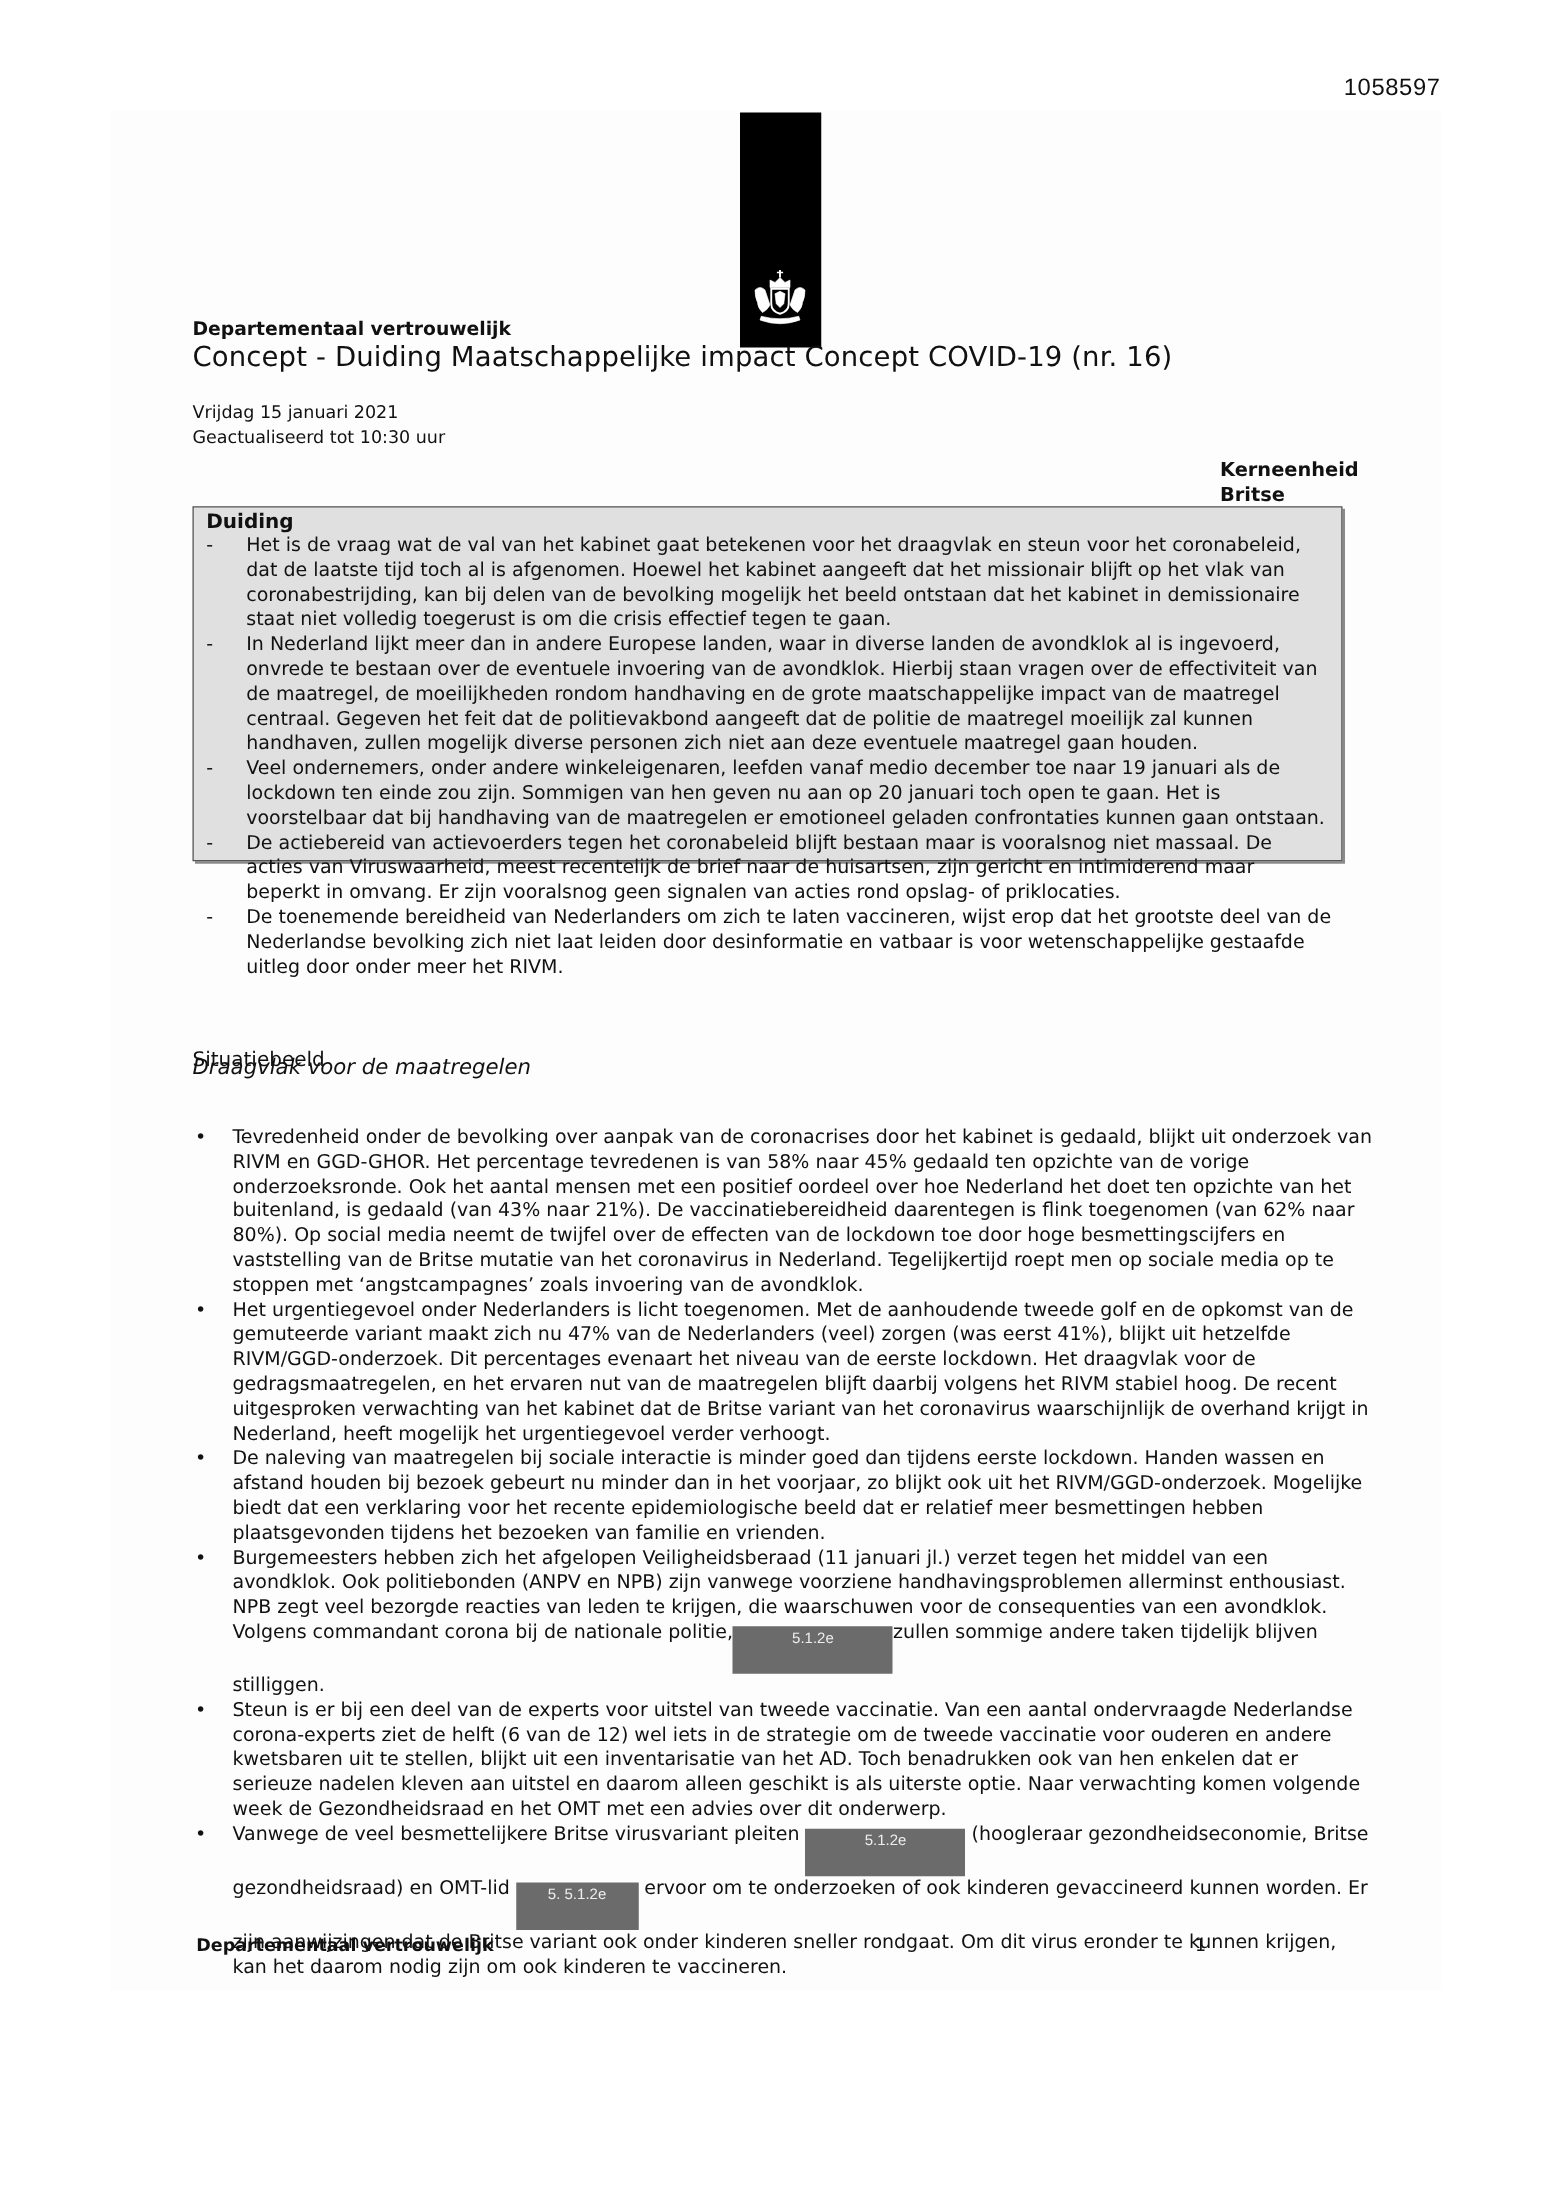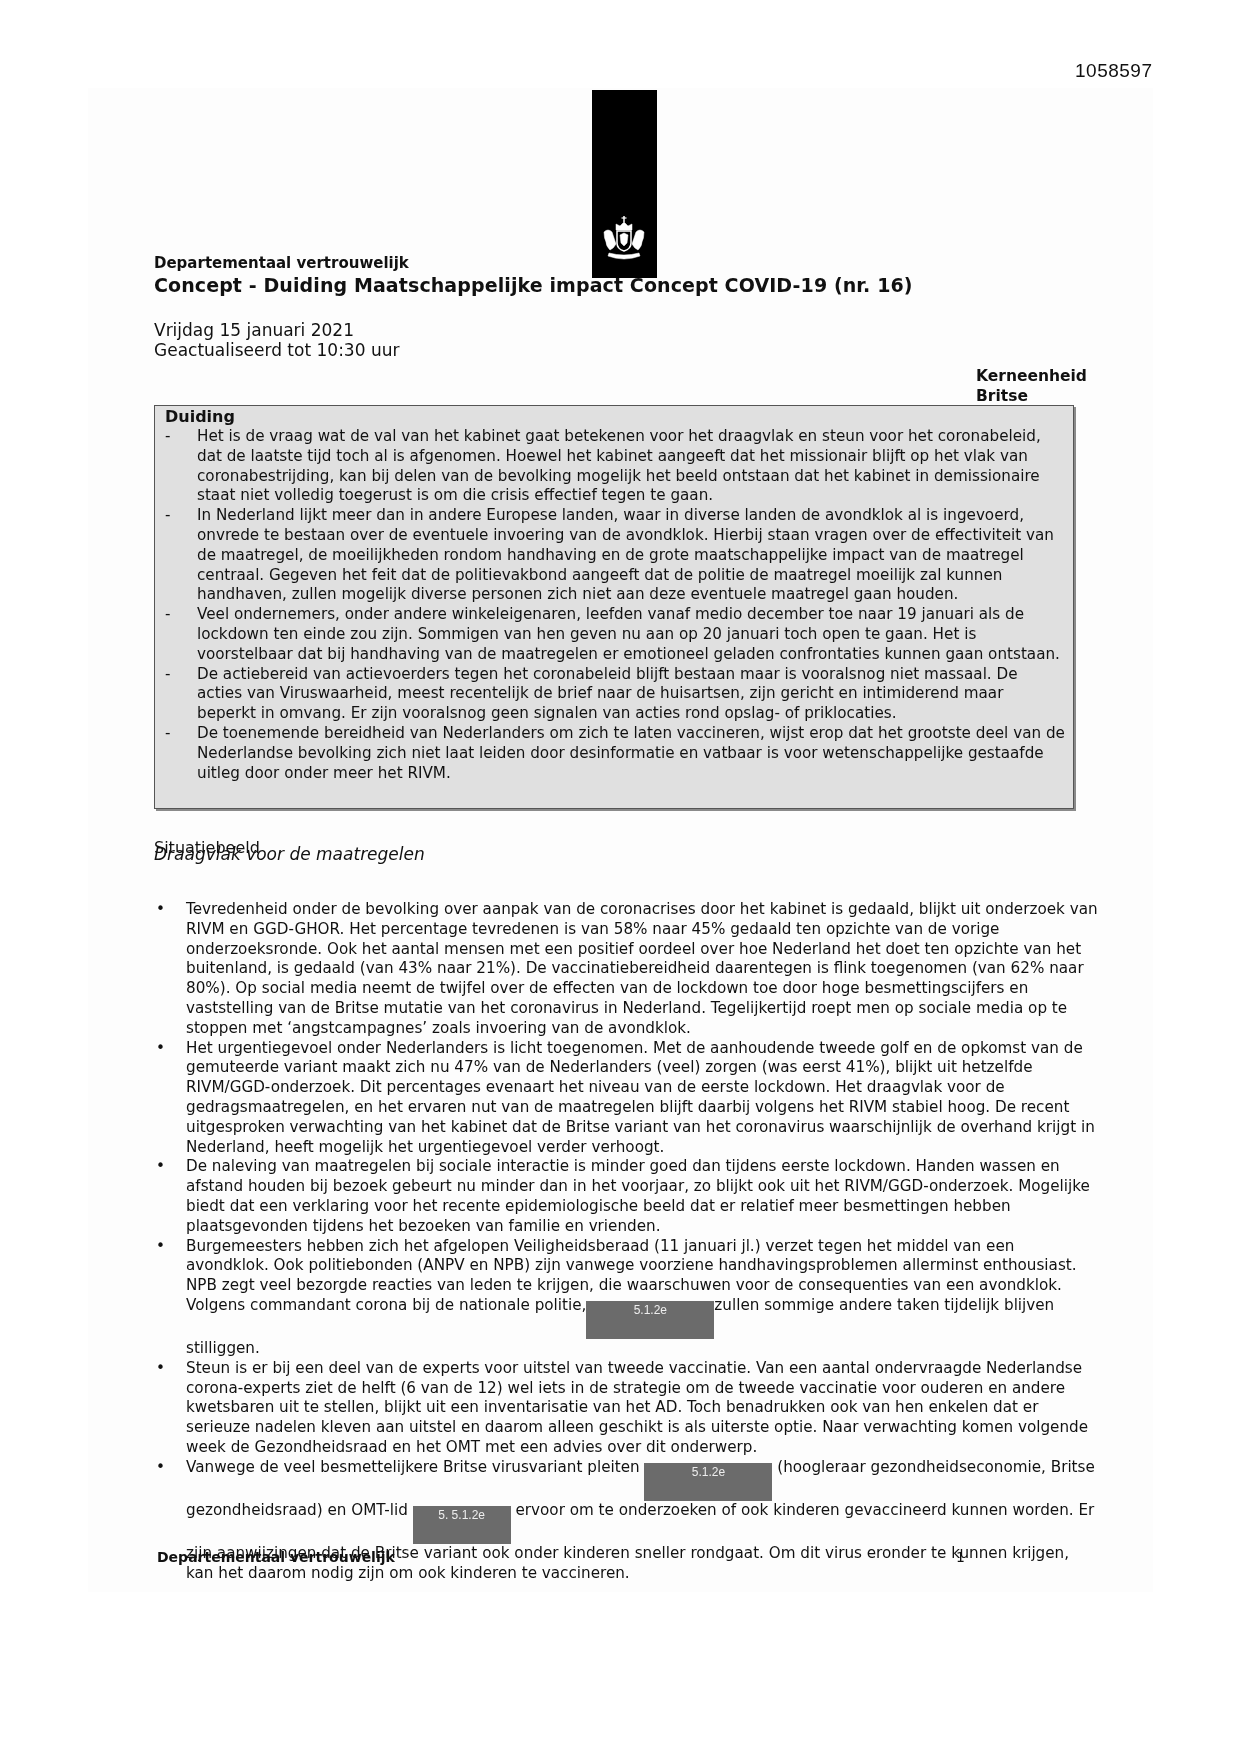--- a/index.html
+++ b/index.html
@@ -4,24 +4,24 @@
 <style>
   html, body { margin:0; padding:0; background:#ffffff; }
   body { width:1241px; height:1754px; position:relative; overflow:hidden;
          font-family:"DejaVu Sans", sans-serif; color:#111; }
   .doc-number { position:absolute; top:60px; left:1075px; font-family:"Liberation Sans", sans-serif;
                 font-size:19px; color:#111; letter-spacing:0.5px; }
   .page { position:absolute; left:88px; top:88px; width:1065px; height:1504px; background:#fdfdfd; }
   .logo-bar { position:absolute; left:592px; top:90px; width:65px; height:188px; background:#000; }
   .logo-bar svg { position:absolute; left:6px; top:124px; }
   .conf-top { position:absolute; top:254px; left:154px; font-size:15px; font-weight:bold; }
-  .title { position:absolute; top:274px; left:154px; font-size:19px; font-weight:bold; white-space:nowrap; letter-spacing:0.1px; }
-  .date { position:absolute; top:320px; left:154px; font-size:17px; line-height:20px; }
+  .title { position:absolute; top:274px; left:154px; font-size:22px; font-weight:normal; white-space:nowrap; letter-spacing:0.1px; }
+  .date { position:absolute; top:320px; left:154px; font-size:14px; line-height:20px; }
   .unit { position:absolute; top:366px; left:976px; font-size:15.5px; font-weight:bold; line-height:20px; }
-  .duiding-box { position:absolute; left:154px; top:405px; width:920px; height:404px;
+  .duiding-box { position:absolute; left:154px; top:405px; width:920px; height:284px;
                  background:#e0e0e0; border:1px solid #555; box-shadow:2px 2px 0 #8a8a8a; box-sizing:border-box;
                  padding:1px 8px 0 10px; }
   .box-title { font-size:16px; font-weight:bold; line-height:20px; }
   .dash-list { margin:0; padding:0; list-style:none; }
   .dash-list li { position:relative; padding-left:32px; font-size:15.2px; line-height:19.8px; }
   .dash-list li .mk { position:absolute; left:0; top:0; }
   .sit-title { position:absolute; top:838px; left:154px; font-size:16px; font-weight:normal; }
   .sub-title { position:absolute; top:844px; left:154px; font-size:17px; font-style:italic; }
   .bullet-list { position:absolute; top:900px; left:154px; width:946px; margin:0; padding:0; list-style:none; }
   .bullet-list li { position:relative; padding-left:32px; font-size:15.2px; line-height:19.8px; }

